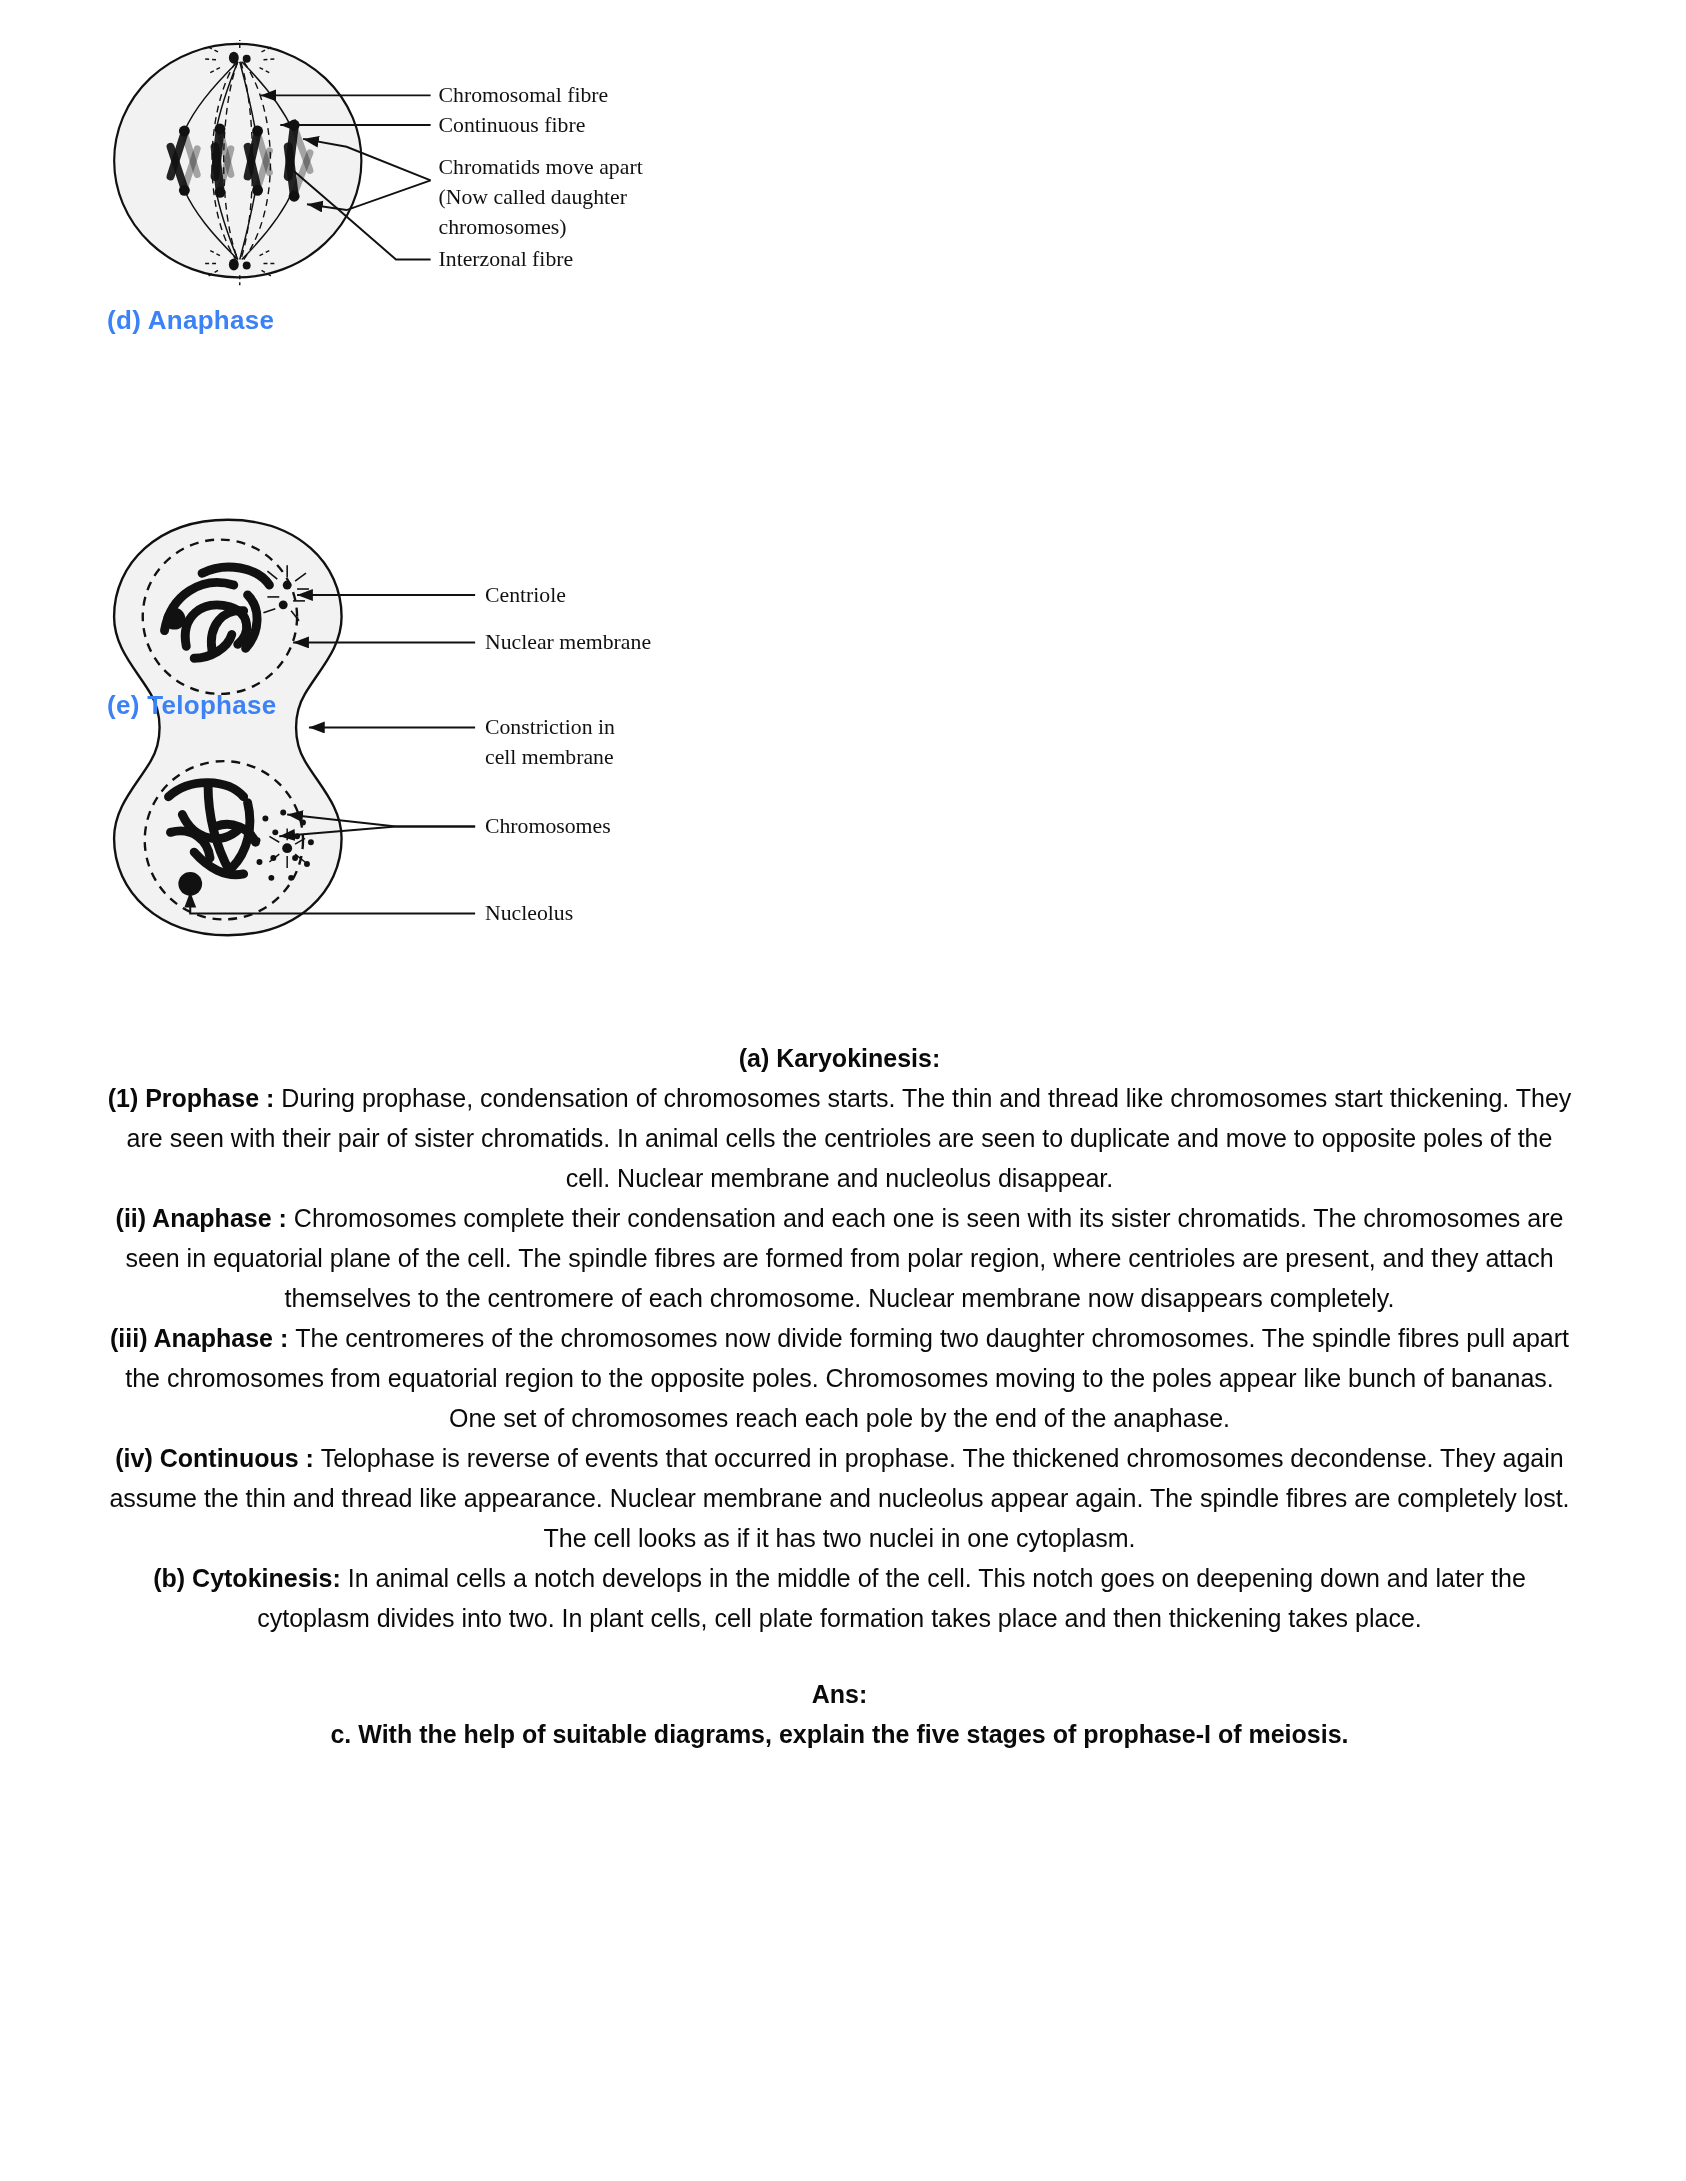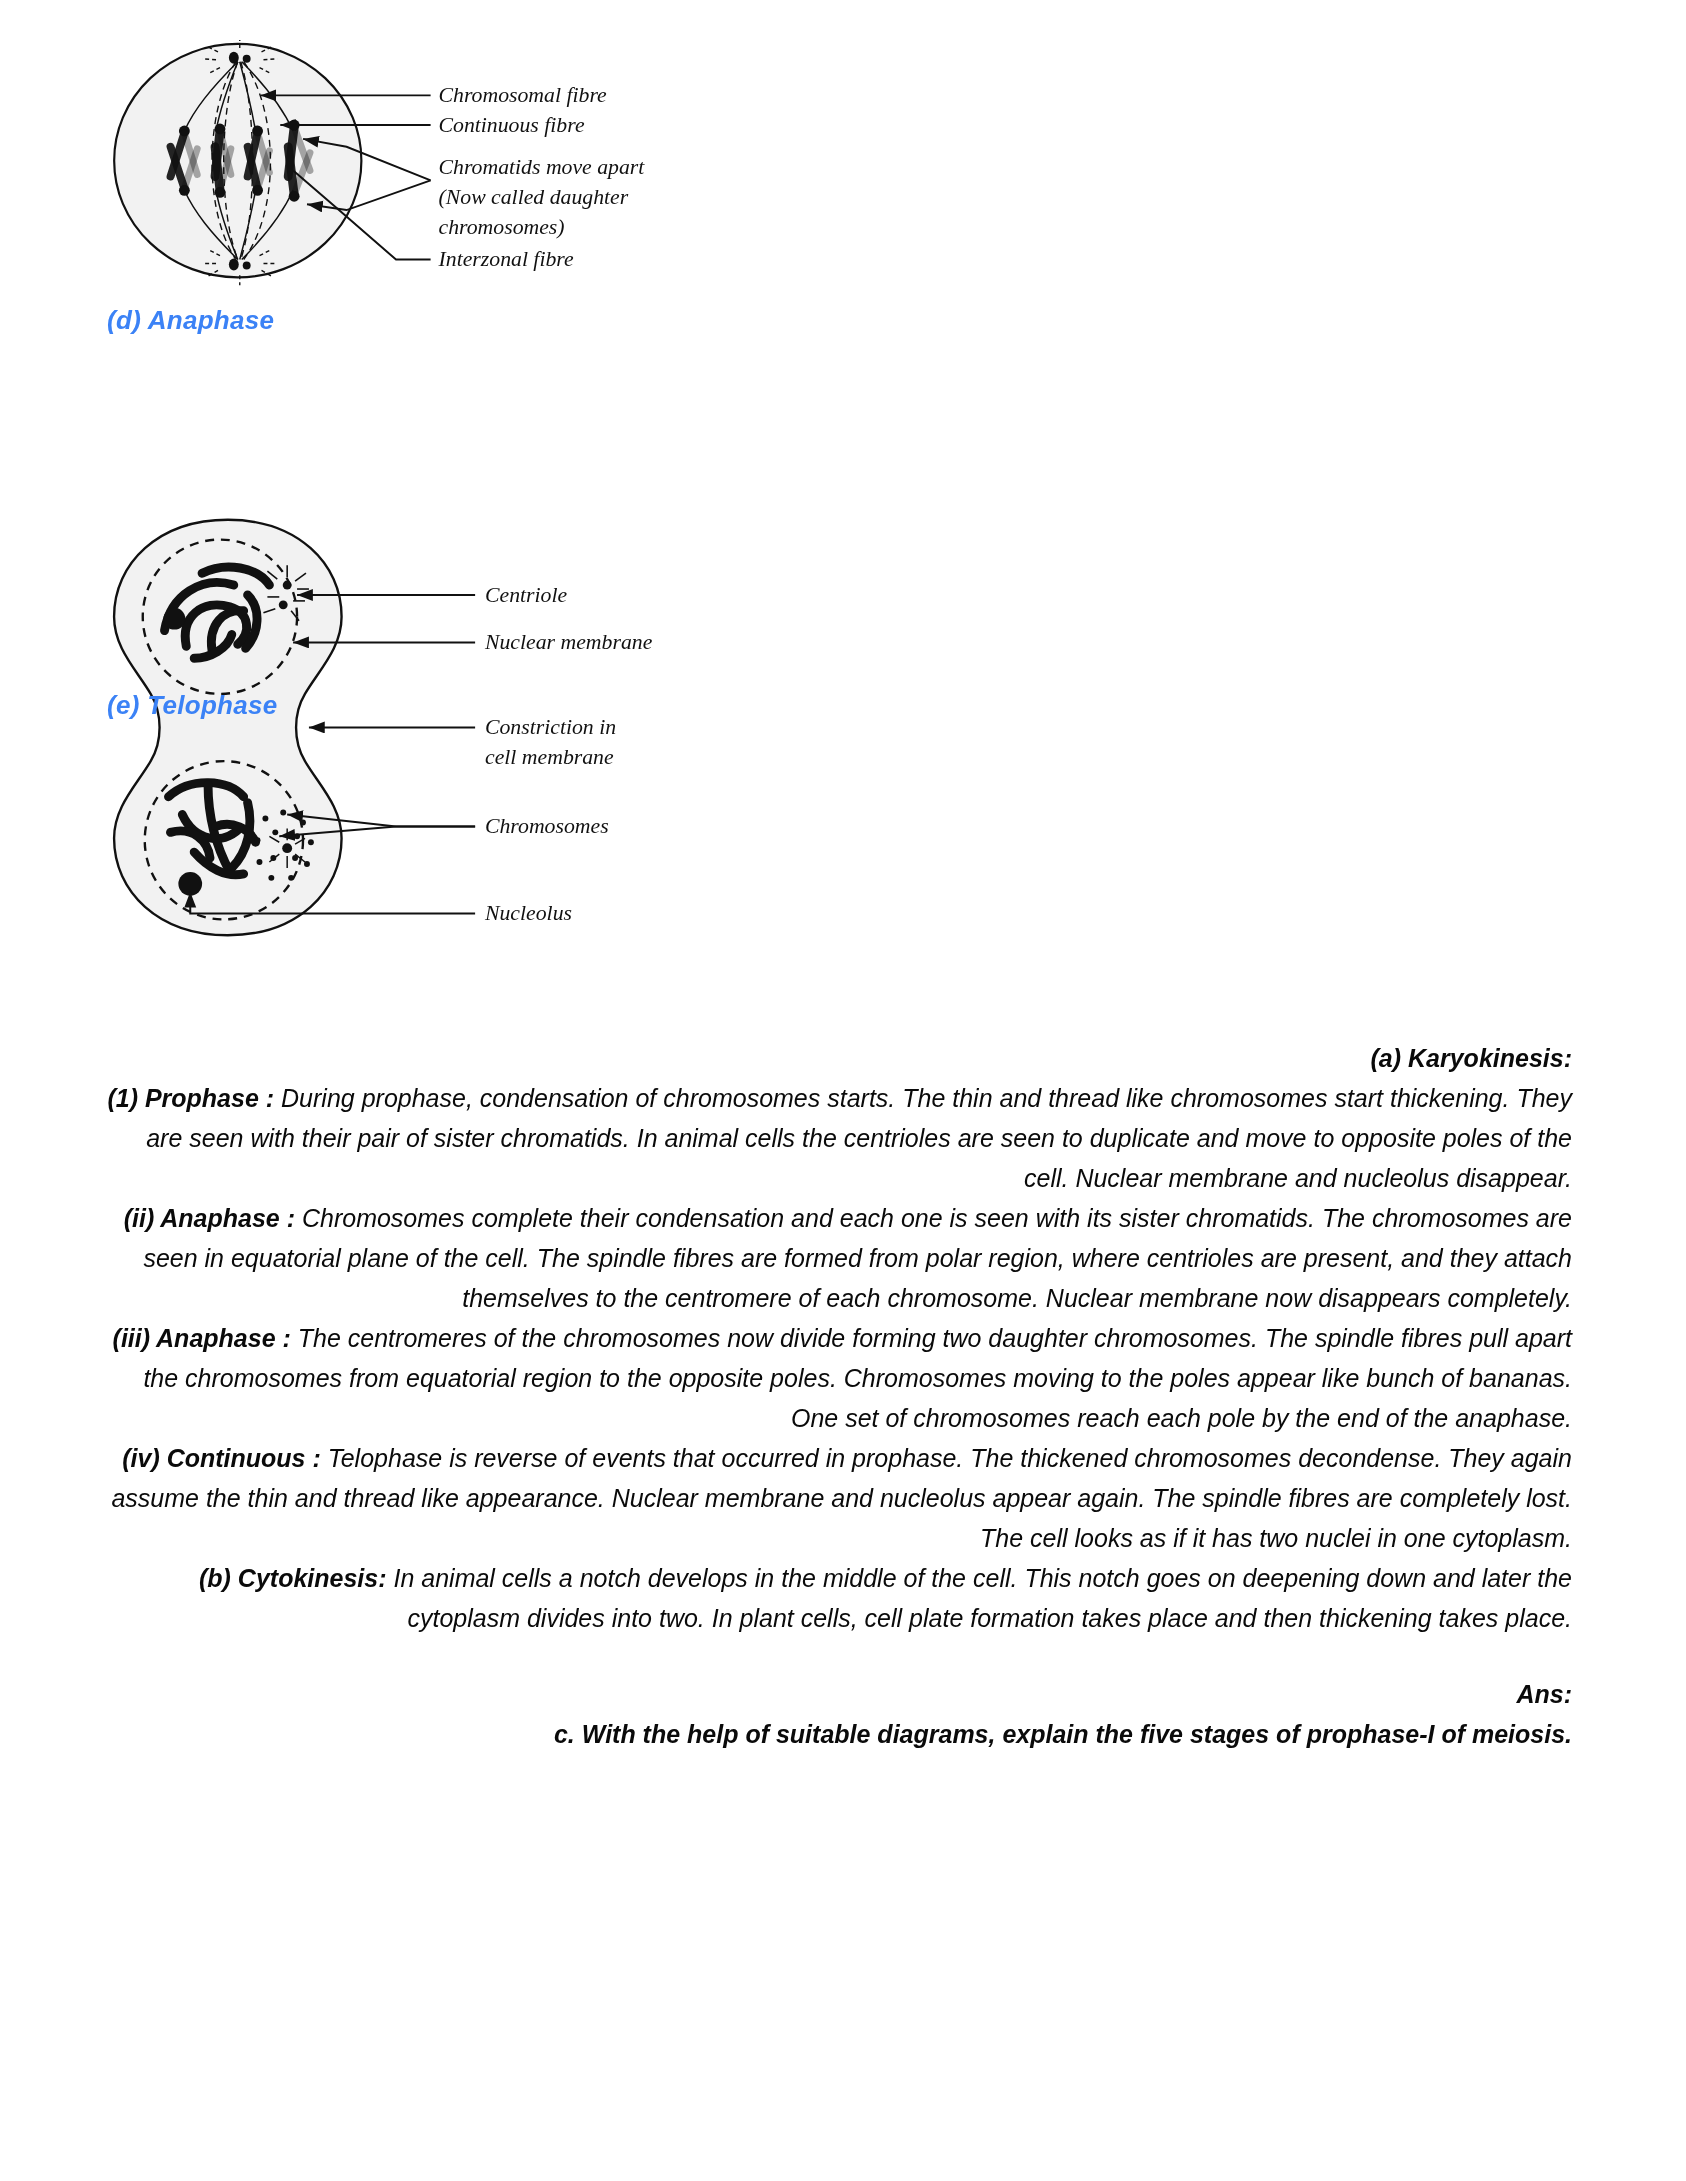--- a/index.html
+++ b/index.html
@@ -14,21 +14,20 @@
     color: #000000;
     position: relative;
     overflow: hidden;
   }
   .page {
     position: relative;
     width: 1508px;
     height: 2181px;
     background: #fff;
     padding: 0;
-    font-style: italic;
   }
 
   
   .figure {
     position: relative;
   }
   #fig-anaphase {
     position: absolute;
     left: 99px;
     top: 40px;
@@ -63,21 +62,21 @@
   
   .body-text {
     position: absolute;
     left: 107px;
     top: 1038px;
     width: 1465px;
     font-family: "Liberation Sans", sans-serif;
     font-size: 25px;
     line-height: 40px;
     color: #0a0a0a;
-    text-align: right;
+    text-align: center;
   }
   .body-text p {
     margin: 0;
     padding: 0;
   }
   .body-text .b { font-weight: bold; }
   .spacer { height: 36px; }
   .q-block {
     font-weight: bold;
     font-size: 25px;

